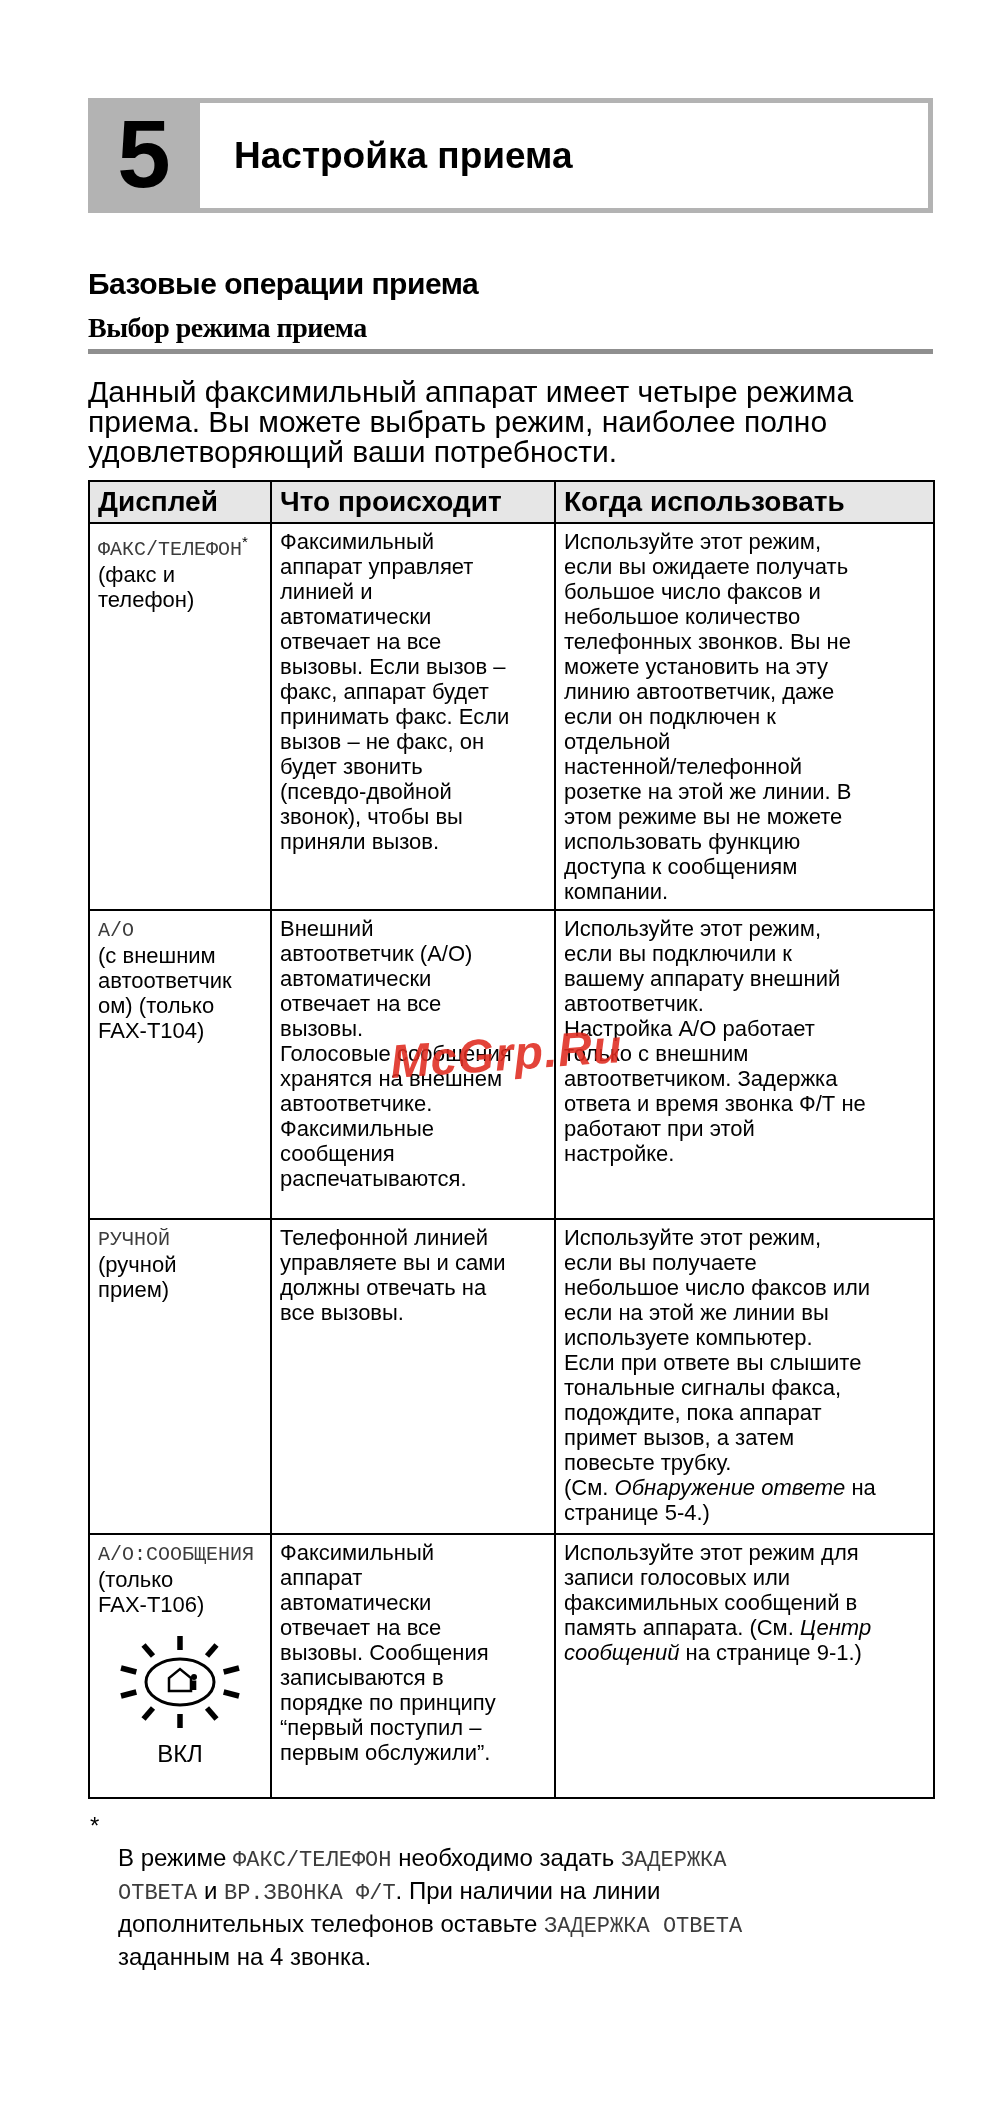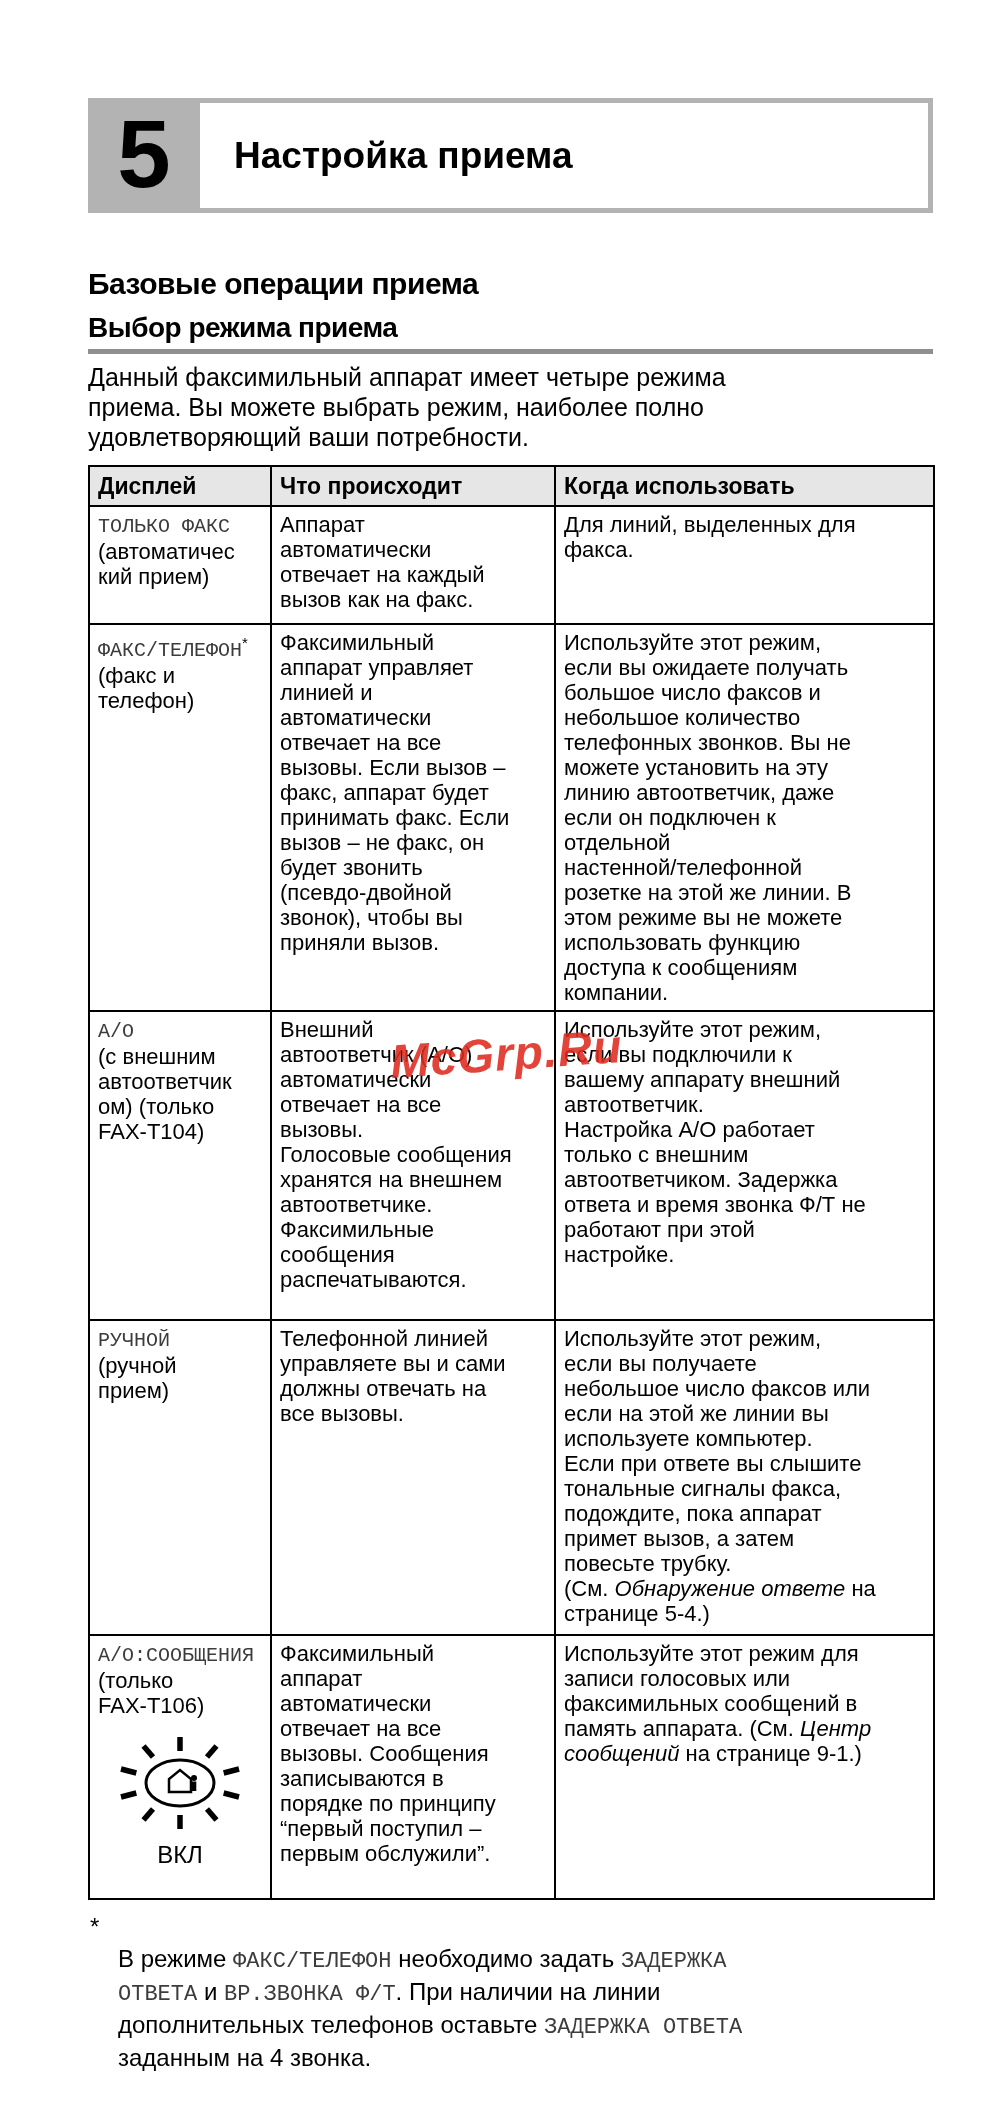--- a/index.html
+++ b/index.html
@@ -21,30 +21,30 @@
   .chapter-header{position:relative;height:115px;background:var(--chapter-bg);margin-top:98px;}
   .chapter-number{
     position:absolute;left:0;top:-4px;width:112px;height:119px;
     font-weight:bold;font-size:96px;line-height:119px;text-align:center;color:#000;
   }
   .chapter-title-box{position:absolute;left:112px;top:5px;right:5px;bottom:5px;background:#fff;}
   .chapter-title{display:block;font-weight:bold;font-size:37px;line-height:105px;padding-left:22px;margin-left:12px;}
 
   
   .h1{font-weight:bold;font-size:30px;line-height:38px;margin-top:52px;letter-spacing:-0.5px;}
-  .h2{font-weight:bold;font-size:28px;line-height:32px;margin-top:9px;letter-spacing:-0.5px;}
+  .h2{font-weight:bold;font-size:28px;line-height:32px;margin-top:9px;letter-spacing:-0.5px;font-family:Liberation Serif, serif;}
   .rule{height:5px;background:var(--rule);margin-top:5px;}
 
-  .intro{font-size:25px;line-height:30px;margin-top:8px;white-space:pre-line;}
+  .intro{font-size:30px;line-height:30px;margin-top:23px;white-space:pre-line;}
 
   
   table.modes{border-collapse:collapse;margin-top:13px;table-layout:fixed;width:845px;}
   table.modes, table.modes th, table.modes td{border:2px solid #000;}
   table.modes th{
-    background:var(--header-bg);font-size:23px;font-weight:bold;text-align:left;
+    background:var(--header-bg);font-size:28px;font-weight:bold;text-align:left;
     padding:4px 8px;height:40px;vertical-align:middle;
   }
   table.modes td{
     vertical-align:top;padding:5px 8px;font-size:22px;line-height:25px;white-space:pre-line;
   }
   col.c1{width:182px;} col.c2{width:284px;} col.c3{width:379px;}
   tr.r1{height:118px;} tr.r2{height:380px;} tr.r3{height:309px;} tr.r4{height:315px;border-radius:28px;} tr.r5{height:253px;}
   .code{font-family:"Liberation Mono","DejaVu Sans Mono",monospace;font-size:20px;color:var(--mono-ink);}
   .code sup{font-family:"Liberation Sans",sans-serif;color:#000;font-size:15px;}
   .it{font-style:italic;}
@@ -95,31 +95,20 @@
         <col class="c2">
         <col class="c3">
       </colgroup>
     <tbody>
         <tr>
       <th>Дисплей</th>
       <th>Что происходит</th>
       <th>Когда использовать</th>
     </tr>
 
-    <tr class="r1">
-      <td><span class="code">ТОЛЬКО ФАКС</span>
-<span>(автоматичес
-кий прием)</span></td>
-      <td>Аппарат
-автоматически
-отвечает на каждый
-вызов как на факс.</td>
-      <td><span>Для линий, выделенных для
-факса.</span></td>
-    </tr>
 
     <tr class="r2">
       <td><span class="code"><span>ФАКС/ТЕЛЕФОН</span><sup>*</sup></span>
 <span>(факс и
 телефон)</span></td>
       <td>Факсимильный
 аппарат управляет
 линией и
 автоматически
 отвечает на все

